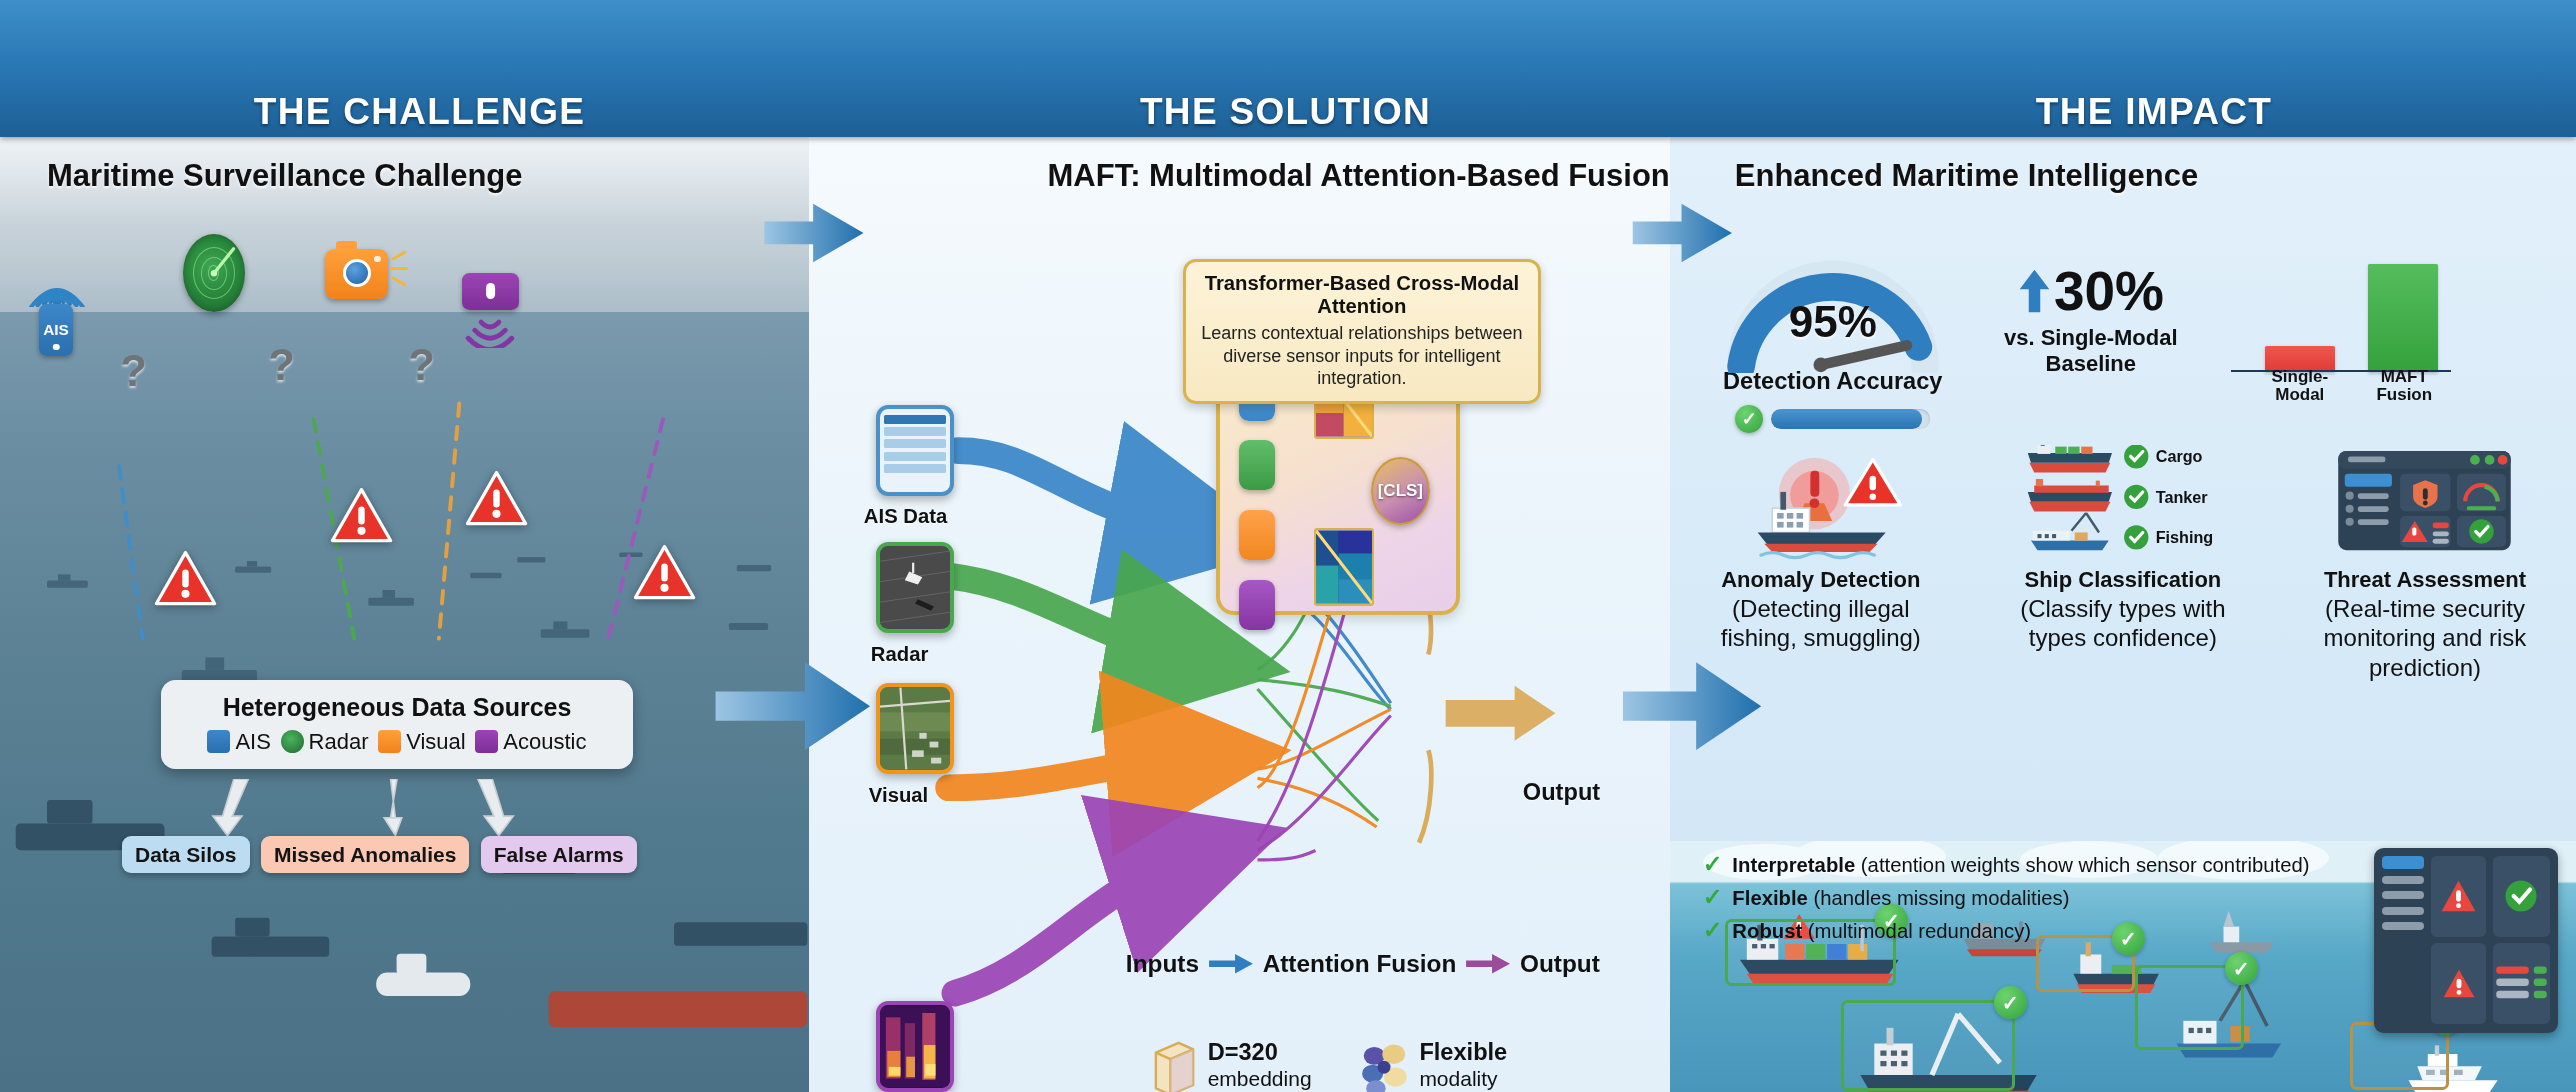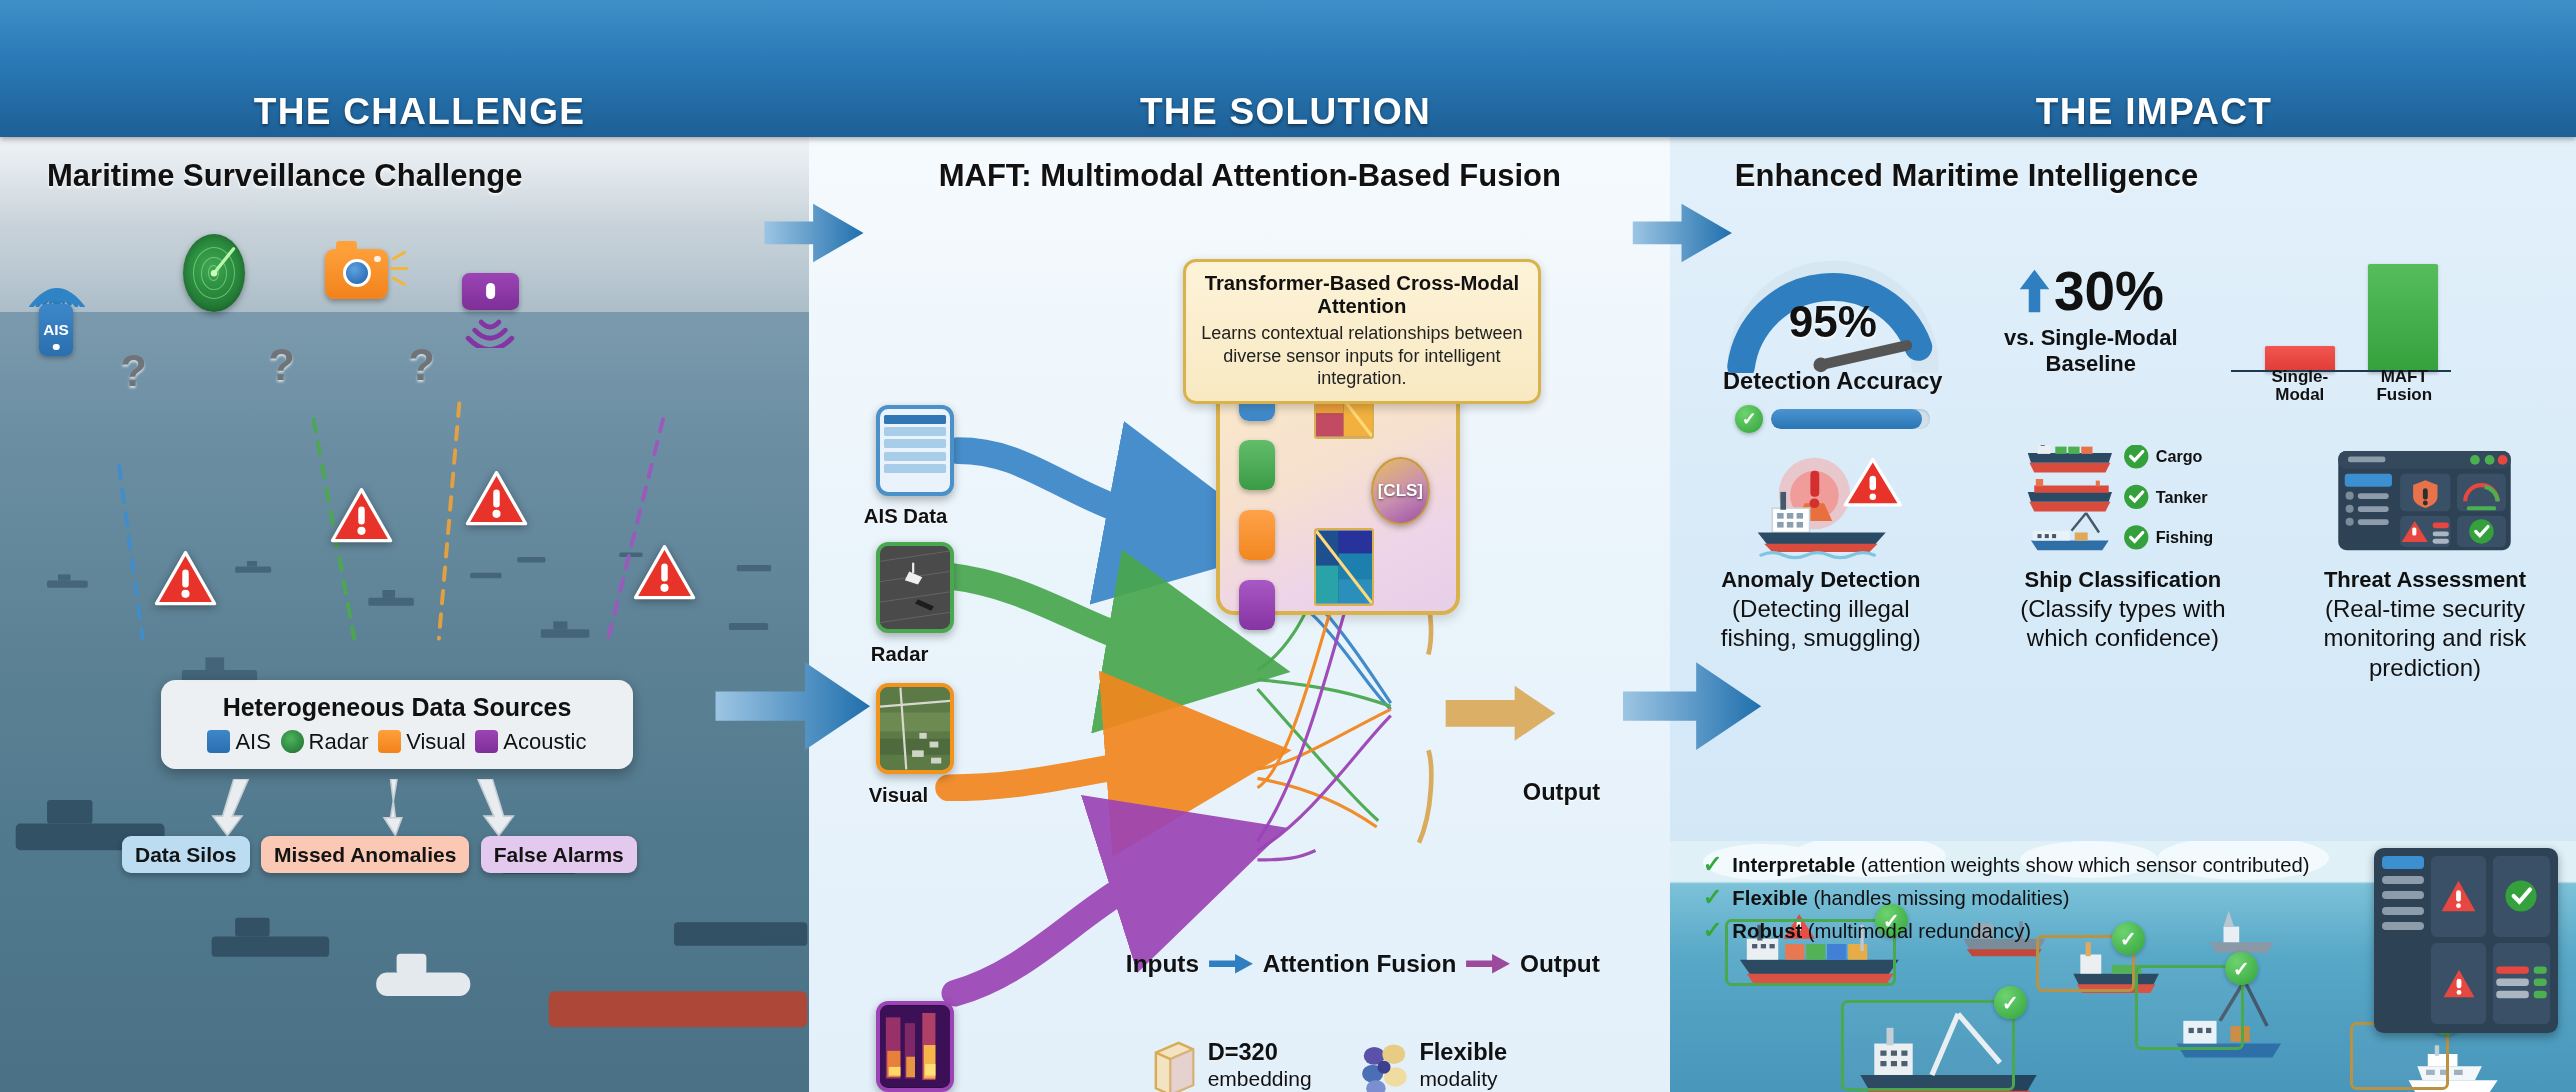--- a/index.html
+++ b/index.html
@@ -136,21 +136,21 @@
   }
   .chip.blue { background:#bcdcf2; }
   .chip.red  { background:#fbc8b4; }
   .chip.pur  { background:#e4c9ef; }
 
   
   .panel-center {
     width:893px; position:relative; overflow:hidden;
     background:linear-gradient(180deg,#f5fafd 0%,#eaf4fb 45%,#e3f0fa 100%);
   }
-  .panel-center .panel-title { padding-left:21px; text-align:center; }
+  .panel-center .panel-title { padding-left:21px; text-align:right; }
 
   .modal-tile {
     position:absolute; width:78px; height:91px; border-radius:12.2px;
     border:4.1px solid #999; overflow:hidden;
     box-shadow:0 3.3px 8.1px rgba(0,0,0,.28); z-index:8;
   }
   .modal-label {
     position:absolute; font-size:20.3px; font-weight:bold; color:#111; z-index:8;
     text-shadow:0 0.8px 1.6px rgba(255,255,255,.9); white-space:nowrap;
   }
@@ -819,21 +819,21 @@
                   <path d="M135 114 l5 5 l10 -11" stroke="#fff" stroke-width="4" fill="none" stroke-linecap="round"></path>
               </g>
               <text x="166" y="21" font-family="Liberation Sans" font-size="20" fill="#111">Cargo</text>
               <text x="166" y="71" font-family="Liberation Sans" font-size="20" fill="#111">Tanker</text>
               <text x="166" y="121" font-family="Liberation Sans" font-size="20" fill="#111">Fishing</text>
             </svg>
           </div>
           <h5>Ship Classification</h5>
           <p>
             <span>(Classify types with</span><br>
-            <span>which confidence)</span>
+            <span>types confidence)</span>
           </p>
         </div>
 
         <div class="cap">
           <div class="art">
             <svg width="179" height="114" viewBox="0 0 220 140">
               <rect x="4" y="6" width="212" height="122" rx="10" fill="#2e4255"></rect>
               <rect x="4" y="6" width="212" height="22" rx="10" fill="#35495c"></rect>
               <g fill="#8d9cab">
                   <rect x="16" y="13" width="46" height="7" rx="3"></rect>

